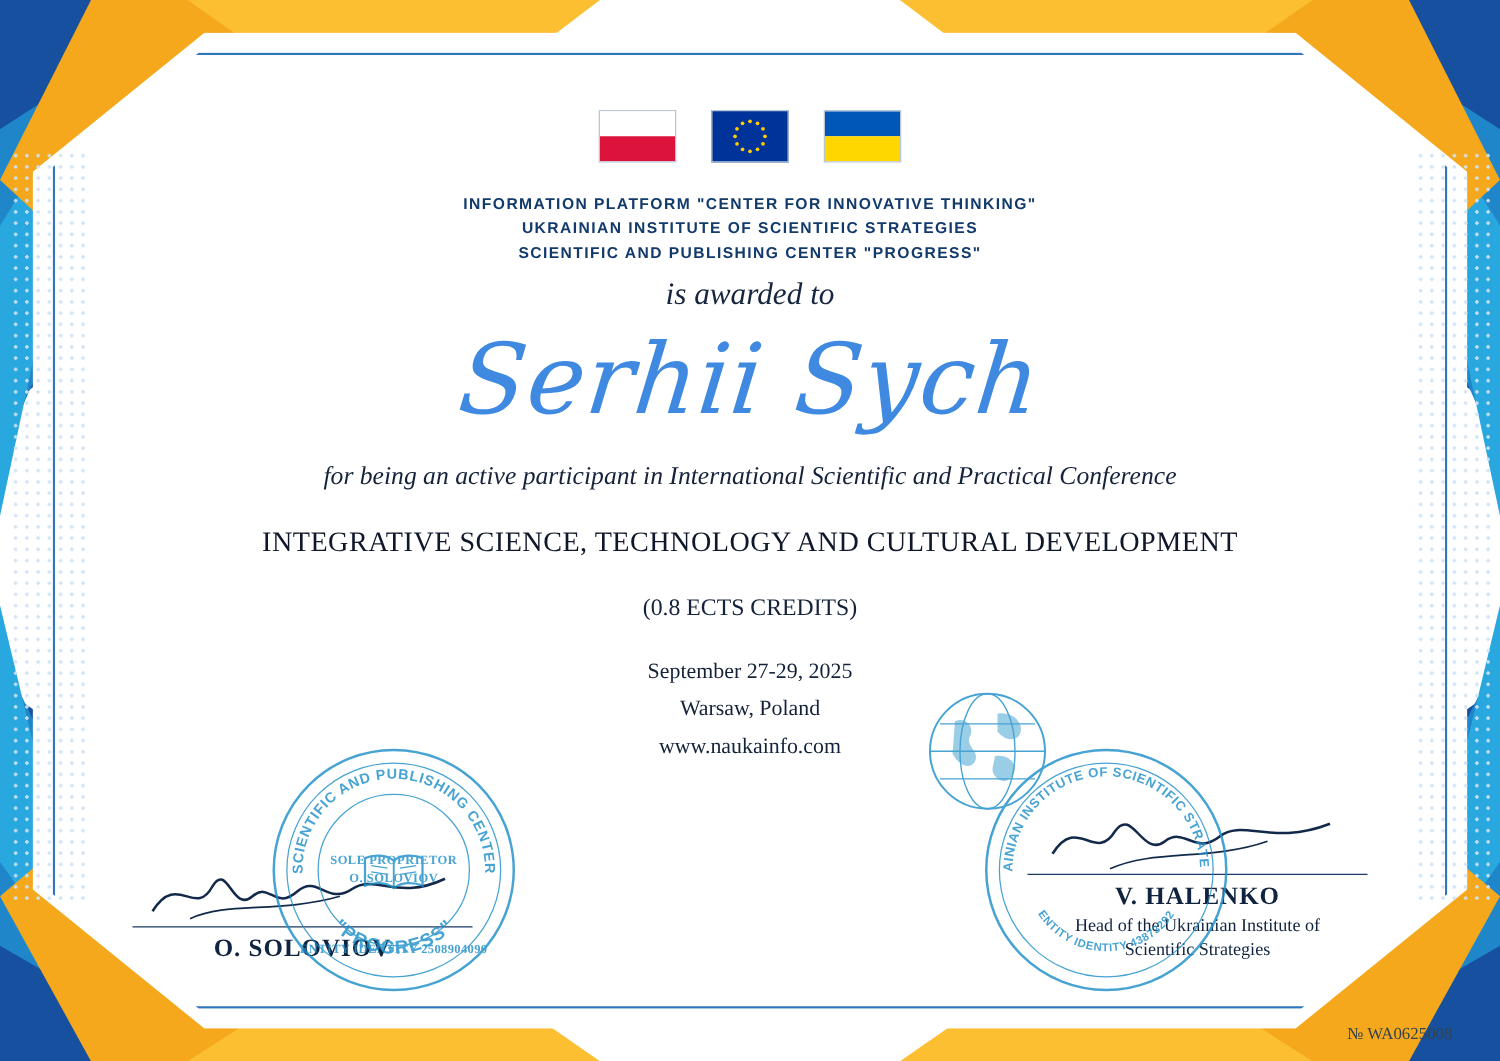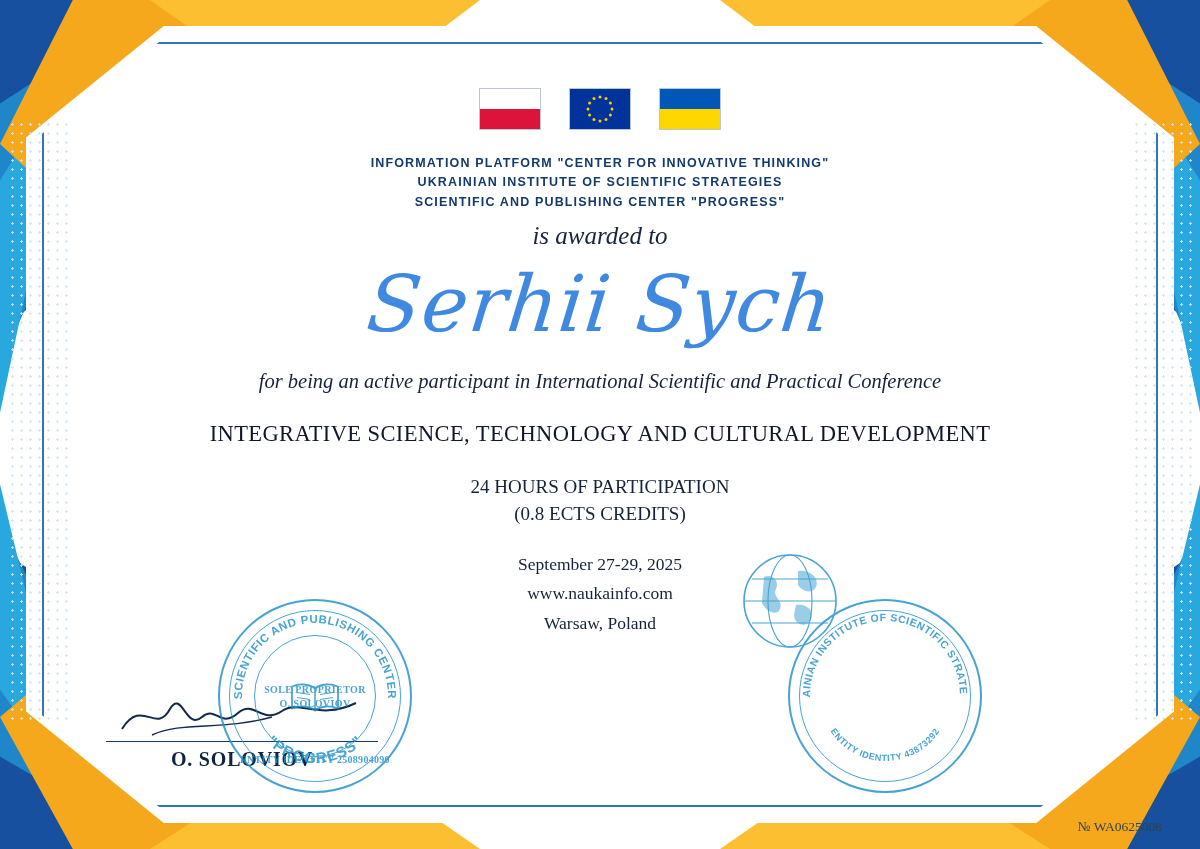--- a/index.html
+++ b/index.html
@@ -459,40 +459,51 @@
       <div>SCIENTIFIC AND PUBLISHING CENTER "PROGRESS"</div>
     </div>
 
     <div class="awarded-to">is awarded to</div>
     <div class="recipient">Serhii Sych</div>
 
     <div class="reason">for being an active participant in International Scientific and Practical Conference</div>
     <div class="conf-title">INTEGRATIVE SCIENCE, TECHNOLOGY AND CULTURAL DEVELOPMENT</div>
 
     <div class="hours">
-      <div>24 HOURS OF PARTICIPATION</div>
       <div>(0.8 ECTS CREDITS)</div>
     </div>
 
     <div class="event-meta">
       <div>September 27-29, 2025</div>
+      <div>Warsaw, Poland</div>
       <div>www.naukainfo.com</div>
-      <div>Warsaw, Poland</div>
     </div>
   </div>
 
   <div class="signature-block left">
     <svg class="sig-scribble" viewBox="0 0 260 48">
       <path d="M10,38 C30,6 44,44 58,18 C70,-2 74,40 90,26 C104,14 108,38 126,22 C142,8 150,34 170,20 C188,8 206,30 244,12" fill="none" stroke="#12294a" stroke-width="2"></path>
       <path d="M40,44 C70,30 110,40 160,26" fill="none" stroke="#12294a" stroke-width="1.4"></path>
     </svg>
     <div class="sig-line"></div>
     <div class="sig-name">O. SOLOVIOV</div>
   </div>
 
+  <div class="signature-block right">
+    <svg class="sig-scribble" viewBox="0 0 260 48">
+      <path d="M14,34 C34,2 48,42 64,16 C78,-4 86,38 104,24 C120,12 128,36 148,20 C166,6 190,28 236,10" fill="none" stroke="#12294a" stroke-width="2"></path>
+      <path d="M60,46 C96,30 140,40 186,24" fill="none" stroke="#12294a" stroke-width="1.4"></path>
+    </svg>
+    <div class="sig-line"></div>
+    <div class="sig-name">V. HALENKO</div>
+    <div class="sig-role">
+      <div>Head of the Ukrainian Institute of</div>
+      <div>Scientific Strategies</div>
+    </div>
+  </div>
 
   <div class="stamp stamp-left">
     <div class="ring2"></div>
     <div class="ring3"></div>
     <svg viewBox="0 0 190 190">
       <defs>
         <path id="leftArcTop" d="M 22,95 A 73,73 0 0 1 168,95"></path>
         <path id="leftArcBottom" d="M 28,95 A 67,67 0 0 0 162,95"></path>
       </defs>
       <text font-family="Liberation Sans, sans-serif" font-size="11.5" font-weight="bold" fill="#1f8fc9" letter-spacing="0.6">

